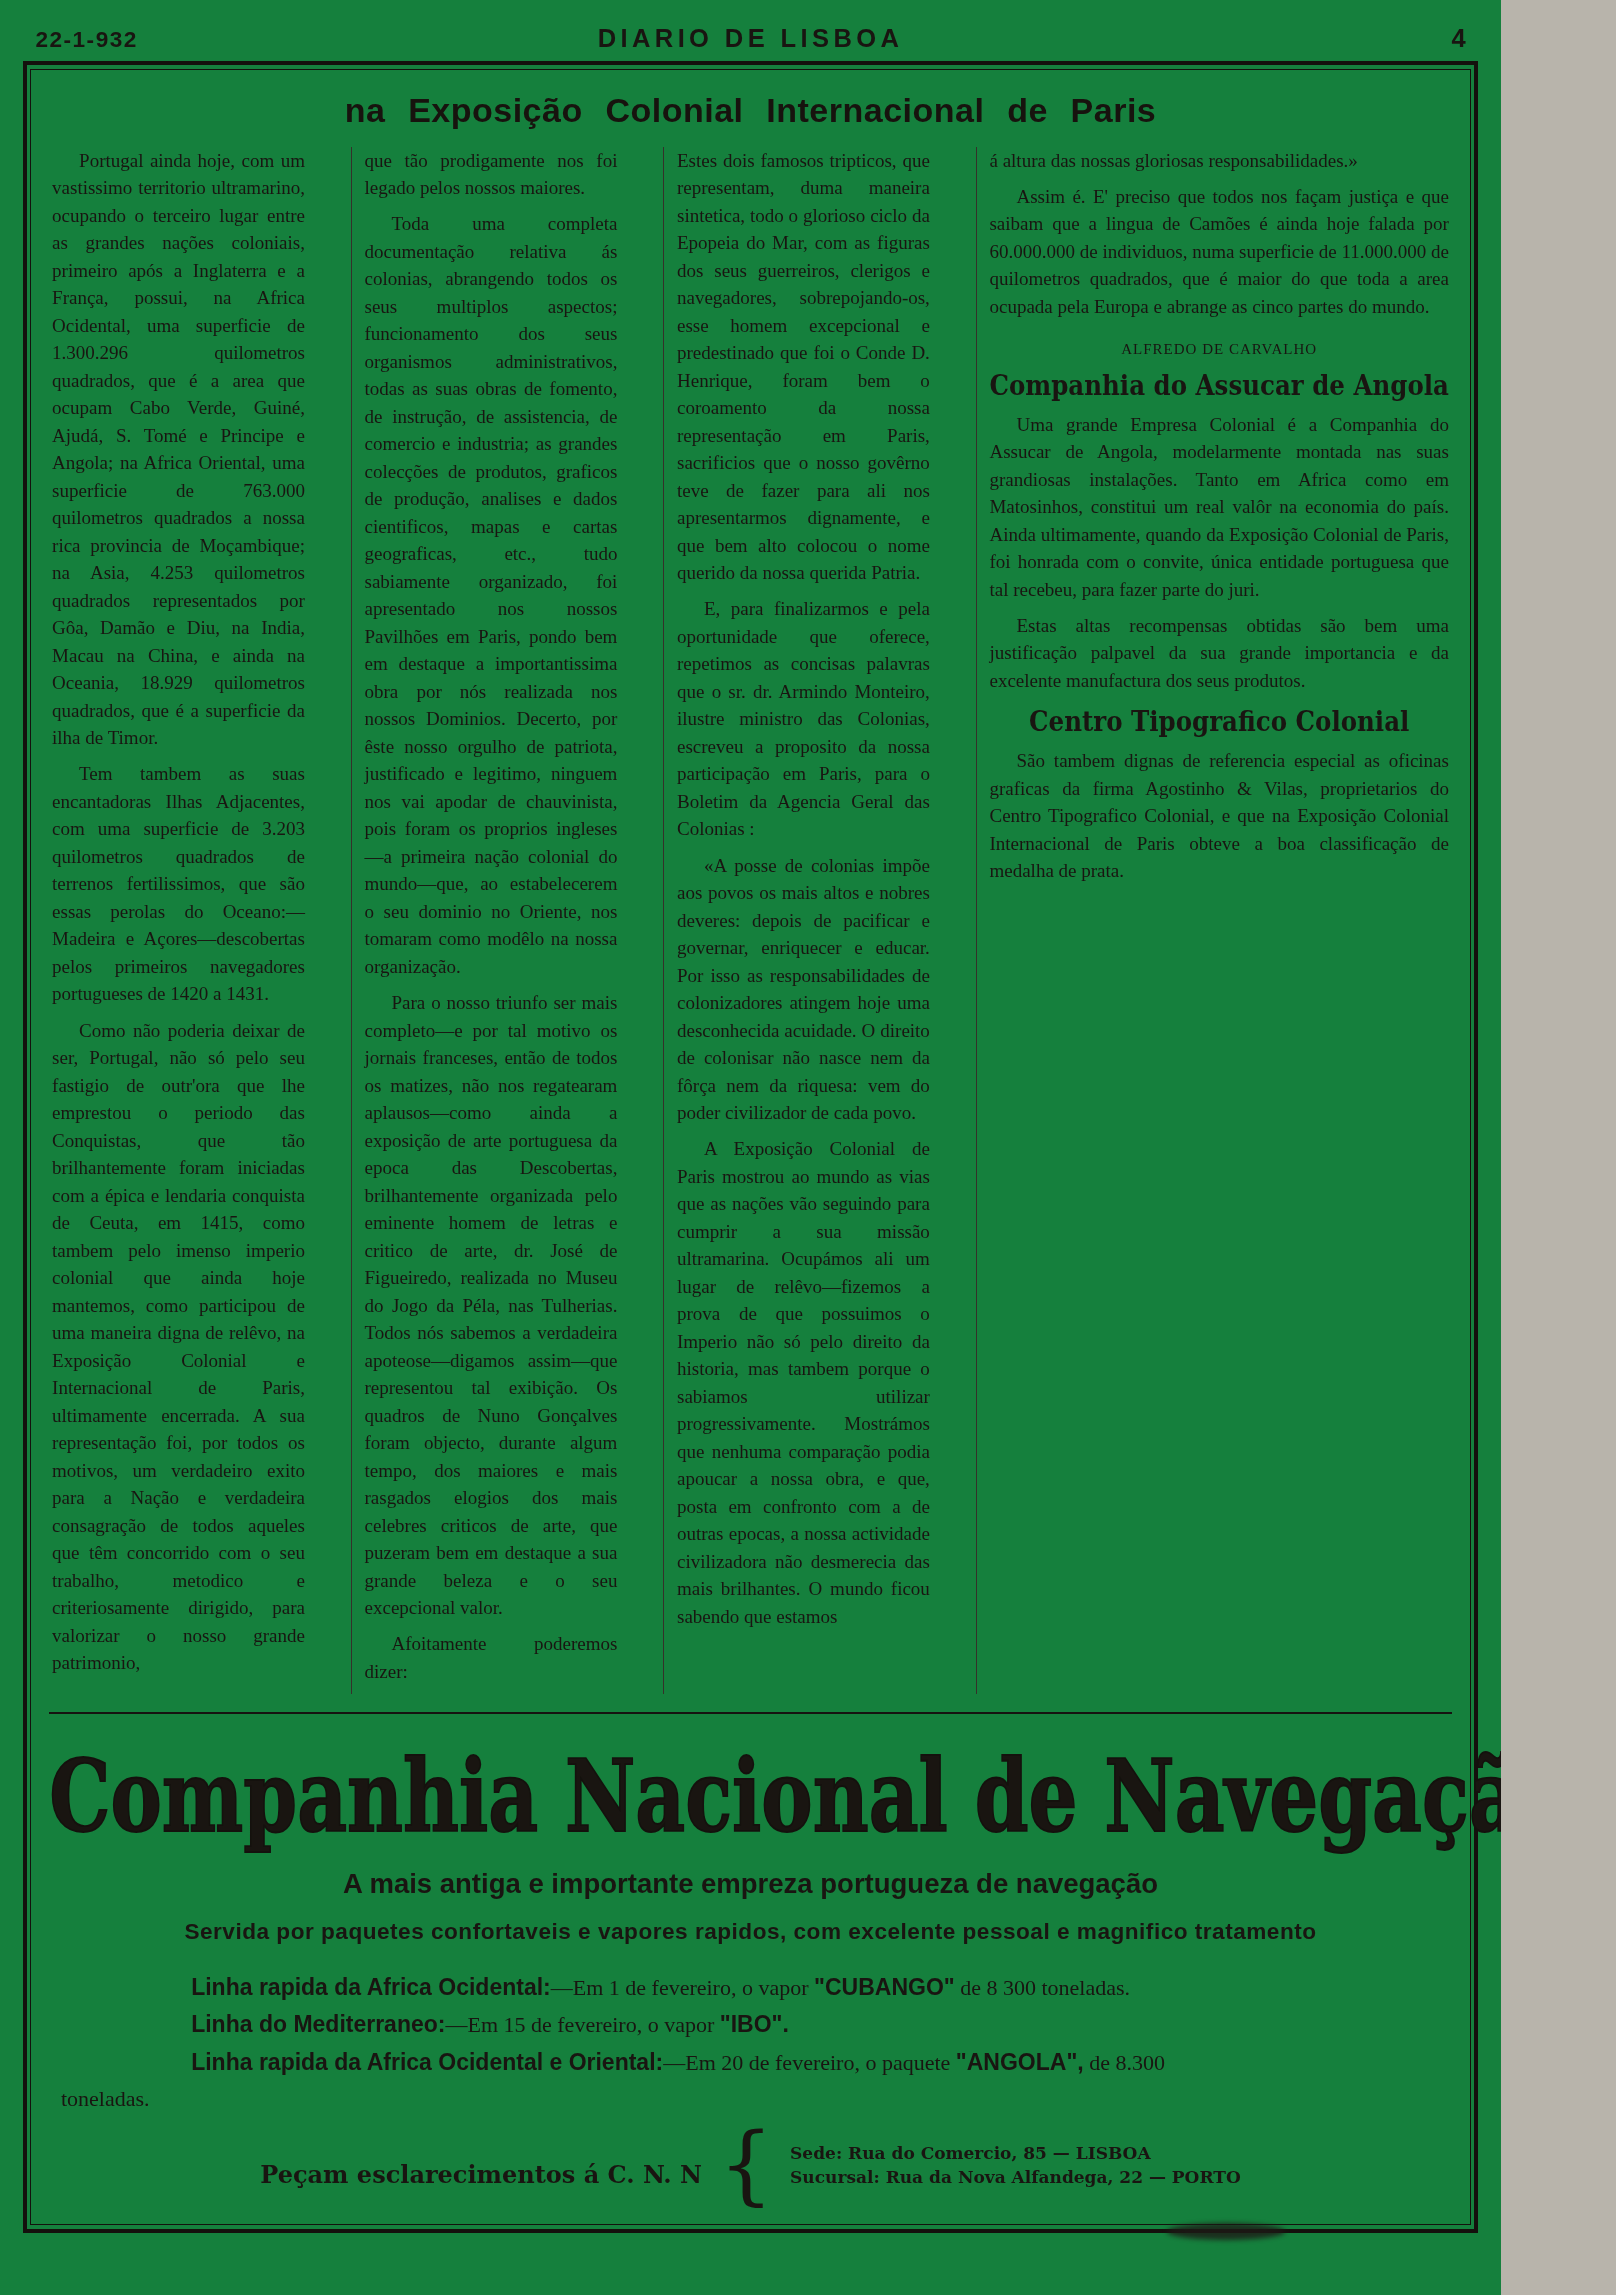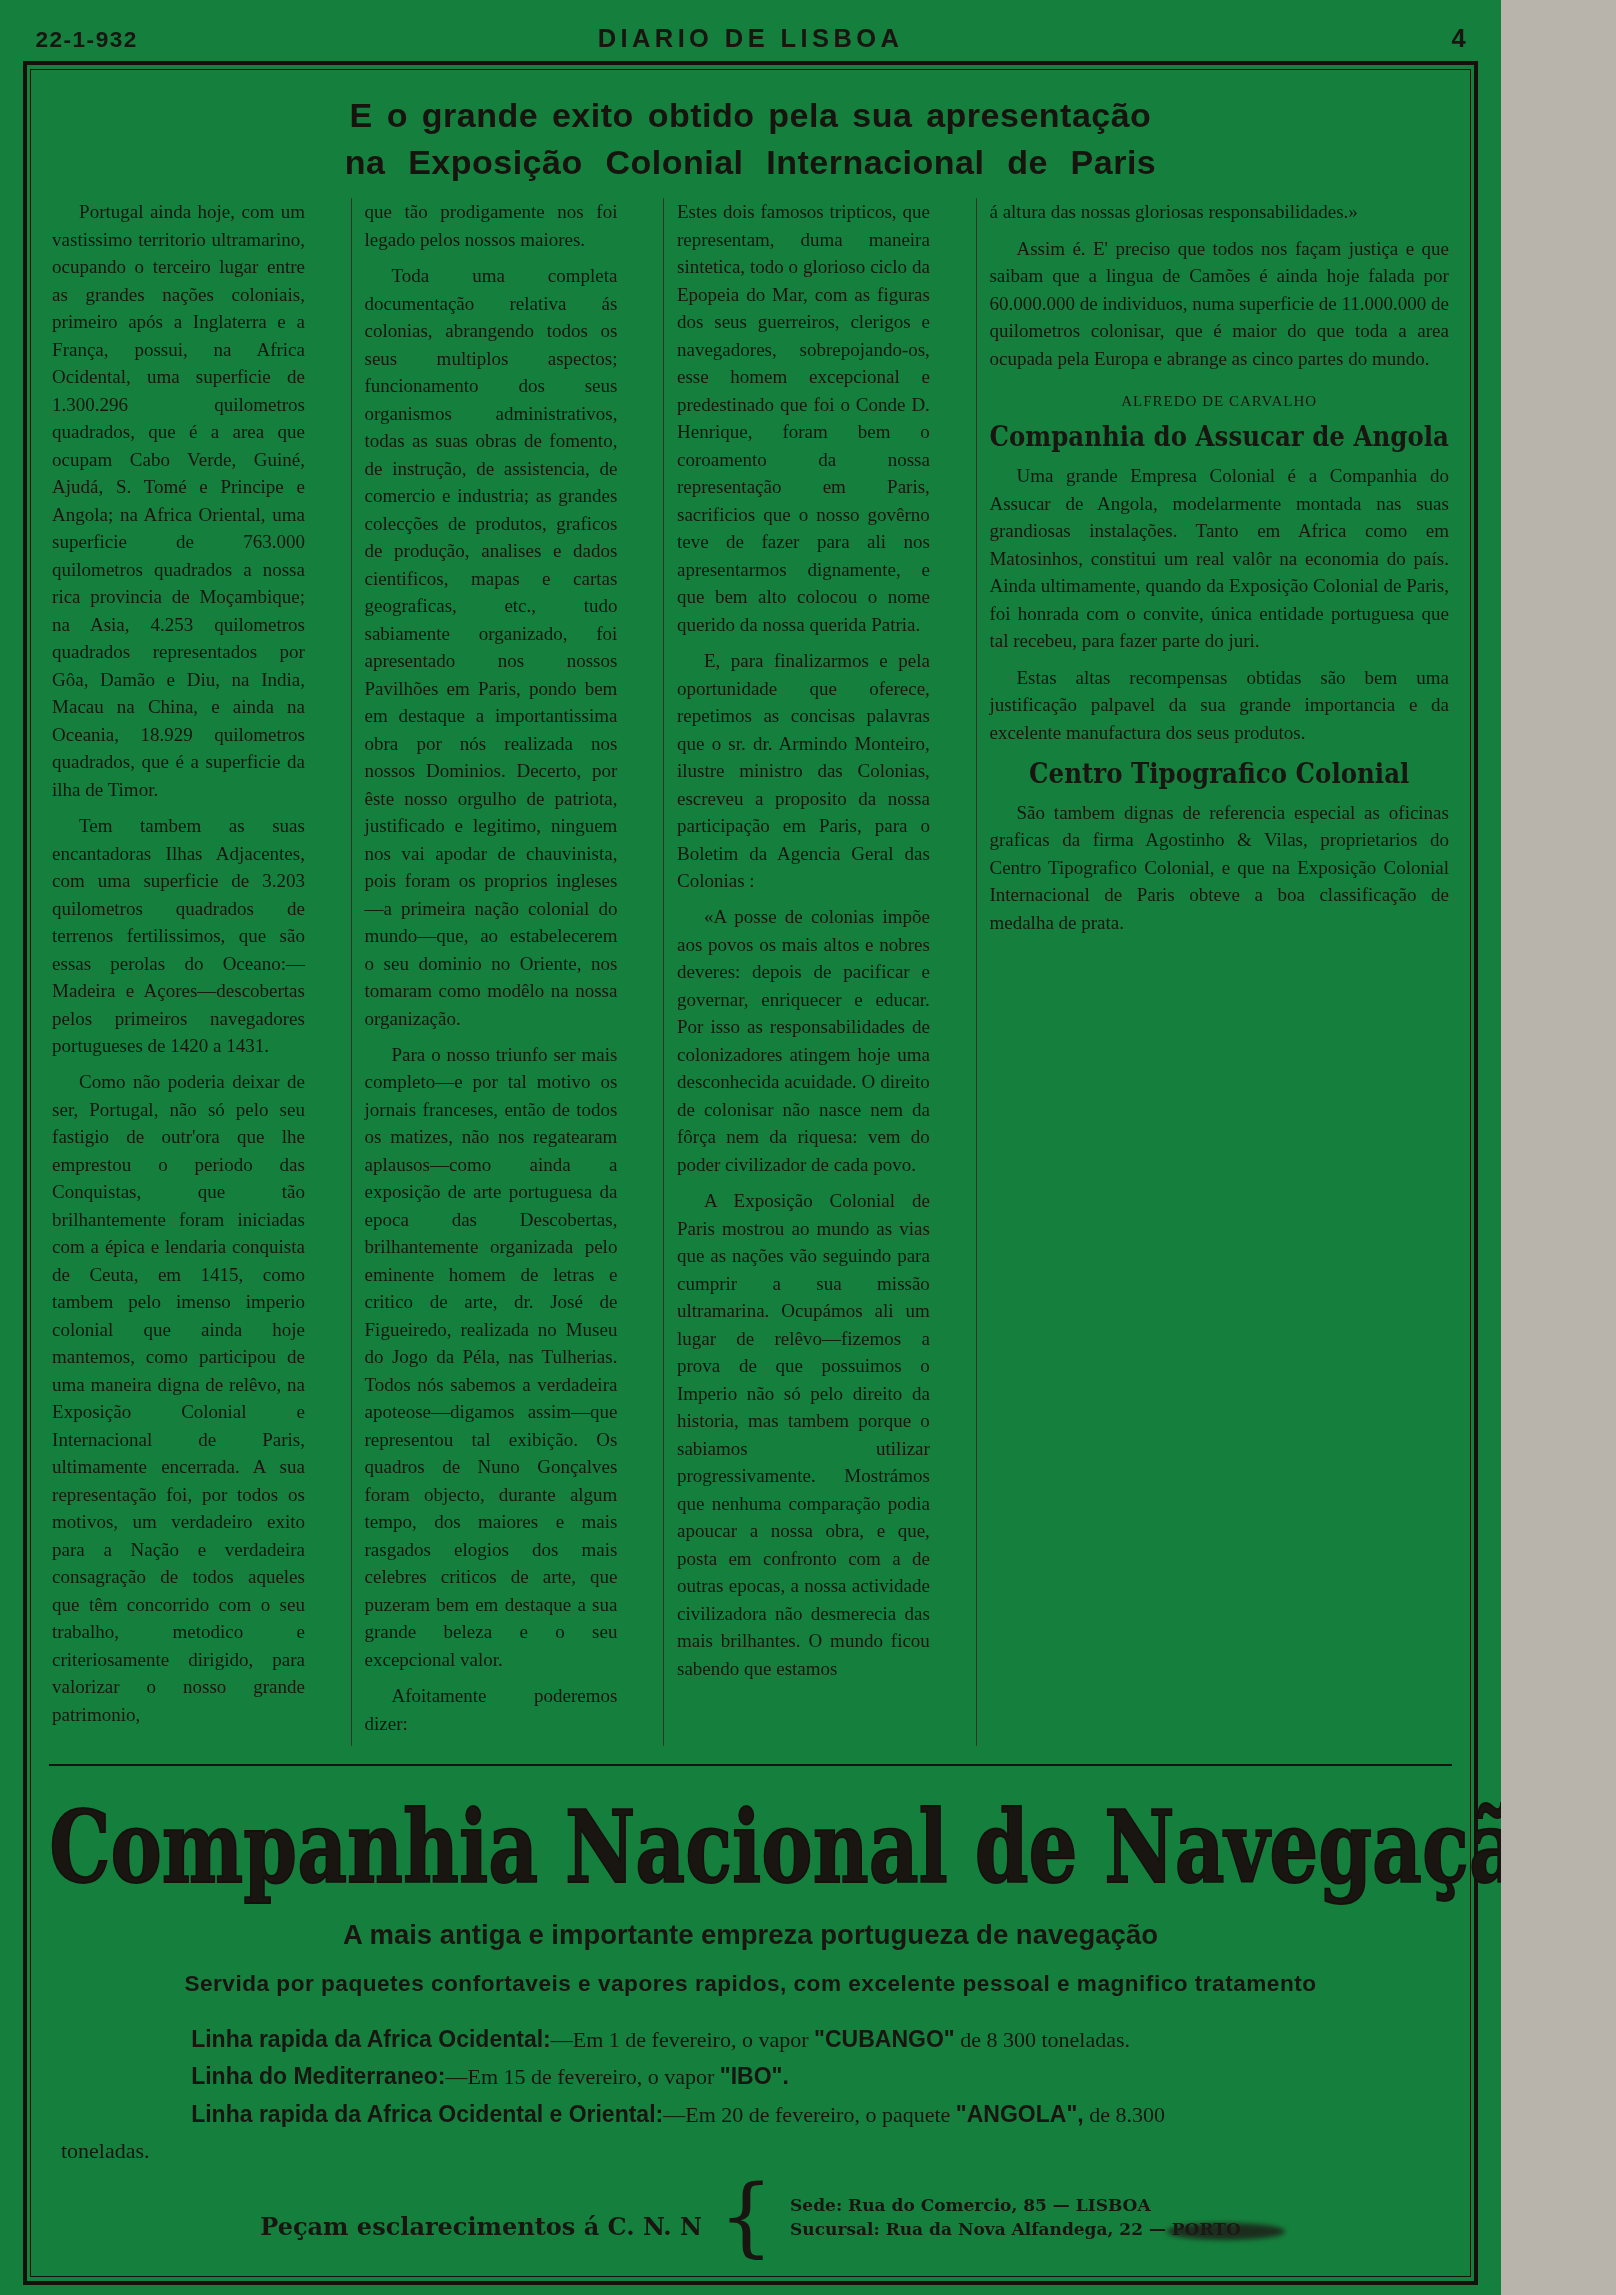--- a/index.html
+++ b/index.html
@@ -67,21 +67,20 @@
 
   <header class="page-header">
     <div class="ph-date">22-1-932</div>
     <div class="ph-title">DIARIO DE LISBOA</div>
     <div class="ph-num">4</div>
   </header>
 
   <div class="frame-outer">
     <div class="frame-inner">
 
-      <div class="subhead subhead-1">E o grande exito obtido pela sua apresentação</div>
       <div class="subhead subhead-2">na Exposição Colonial Internacional de Paris</div>
 
       <div class="columns">
 
         <div class="col">
           <p class="para">Portugal ainda hoje, com um vastissimo territorio ultramarino, ocupando o terceiro lugar entre as grandes nações coloniais, primeiro após a Inglaterra e a França, possui, na Africa Ocidental, uma superficie de 1.300.296 quilometros quadrados, que é a area que ocupam Cabo Verde, Guiné, Ajudá, S. Tomé e Principe e Angola; na Africa Oriental, uma superficie de 763.000 quilometros quadrados a nossa rica provincia de Moçambique; na Asia, 4.253 quilometros quadrados representados por Gôa, Damão e Diu, na India, Macau na China, e ainda na Oceania, 18.929 quilometros quadrados, que é a superficie da ilha de Timor.</p>
           <p class="para">Tem tambem as suas encantadoras Ilhas Adjacentes, com uma superficie de 3.203 quilometros quadrados de terrenos fertilissimos, que são essas perolas do Oceano:—Madeira e Açores—descobertas pelos primeiros navegadores portugueses de 1420 a 1431.</p>
           <p class="para">Como não poderia deixar de ser, Portugal, não só pelo seu fastigio de outr'ora que lhe emprestou o periodo das Conquistas, que tão brilhantemente foram iniciadas com a épica e lendaria conquista de Ceuta, em 1415, como tambem pelo imenso imperio colonial que ainda hoje mantemos, como participou de uma maneira digna de relêvo, na Exposição Colonial e Internacional de Paris, ultimamente encerrada. A sua representação foi, por todos os motivos, um verdadeiro exito para a Nação e verdadeira consagração de todos aqueles que têm concorrido com o seu trabalho, metodico e criteriosamente dirigido, para valorizar o nosso grande patrimonio,</p>
         </div>
 
@@ -94,21 +93,21 @@
 
         <div class="col">
           <p class="para no-indent">Estes dois famosos tripticos, que representam, duma maneira sintetica, todo o glorioso ciclo da Epopeia do Mar, com as figuras dos seus guerreiros, clerigos e navegadores, sobrepojando-os, esse homem excepcional e predestinado que foi o Conde D. Henrique, foram bem o coroamento da nossa representação em Paris, sacrificios que o nosso govêrno teve de fazer para ali nos apresentarmos dignamente, e que bem alto colocou o nome querido da nossa querida Patria.</p>
           <p class="para">E, para finalizarmos e pela oportunidade que oferece, repetimos as concisas palavras que o sr. dr. Armindo Monteiro, ilustre ministro das Colonias, escreveu a proposito da nossa participação em Paris, para o Boletim da Agencia Geral das Colonias :</p>
           <p class="para">«A posse de colonias impõe aos povos os mais altos e nobres deveres: depois de pacificar e governar, enriquecer e educar. Por isso as responsabilidades de colonizadores atingem hoje uma desconhecida acuidade. O direito de colonisar não nasce nem da fôrça nem da riquesa: vem do poder civilizador de cada povo.</p>
           <p class="para">A Exposição Colonial de Paris mostrou ao mundo as vias que as nações vão seguindo para cumprir a sua missão ultramarina. Ocupámos ali um lugar de relêvo—fizemos a prova de que possuimos o Imperio não só pelo direito da historia, mas tambem porque o sabiamos utilizar progressivamente. Mostrámos que nenhuma comparação podia apoucar a nossa obra, e que, posta em confronto com a de outras epocas, a nossa actividade civilizadora não desmerecia das mais brilhantes. O mundo ficou sabendo que estamos</p>
         </div>
 
         <div class="col">
           <p class="para no-indent">á altura das nossas gloriosas responsabilidades.»</p>
-          <p class="para">Assim é. E' preciso que todos nos façam justiça e que saibam que a lingua de Camões é ainda hoje falada por 60.000.000 de individuos, numa superficie de 11.000.000 de quilometros colonisar, que é maior do que toda a area ocupada pela Europa e abrange as cinco partes do mundo.</p>
+          <p class="para">Assim é. E' preciso que todos nos façam justiça e que saibam que a lingua de Camões é ainda hoje falada por 60.000.000 de individuos, numa superficie de 11.000.000 de quilometros quadrados, que é maior do que toda a area ocupada pela Europa e abrange as cinco partes do mundo.</p>
           <div class="byline">ALFREDO DE CARVALHO</div>
           <h2 class="section-head">Companhia do Assucar de Angola</h2>
           <p class="para">Uma grande Empresa Colonial é a Companhia do Assucar de Angola, modelarmente montada nas suas grandiosas instalações. Tanto em Africa como em Matosinhos, constitui um real valôr na economia do país. Ainda ultimamente, quando da Exposição Colonial de Paris, foi honrada com o convite, única entidade portuguesa que tal recebeu, para fazer parte do juri.</p>
           <p class="para">Estas altas recompensas obtidas são bem uma justificação palpavel da sua grande importancia e da excelente manufactura dos seus produtos.</p>
           <h2 class="section-head">Centro Tipografico Colonial</h2>
           <p class="para">São tambem dignas de referencia especial as oficinas graficas da firma Agostinho &amp; Vilas, proprietarios do Centro Tipografico Colonial, e que na Exposição Colonial Internacional de Paris obteve a boa classificação de medalha de prata.</p>
         </div>
 
       </div>
 

